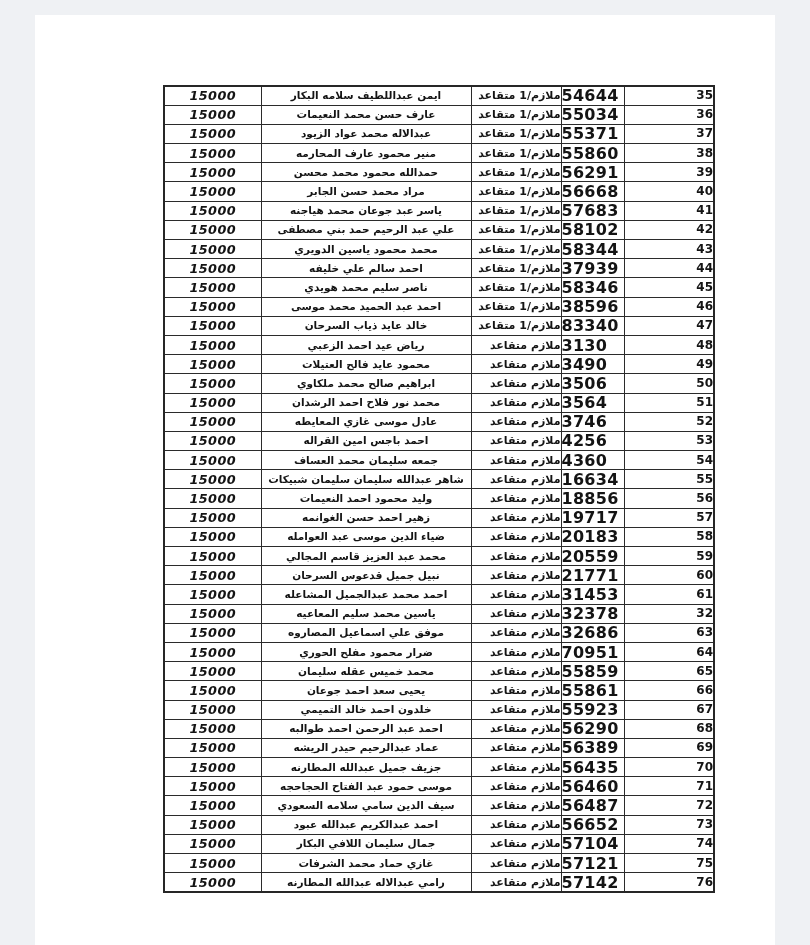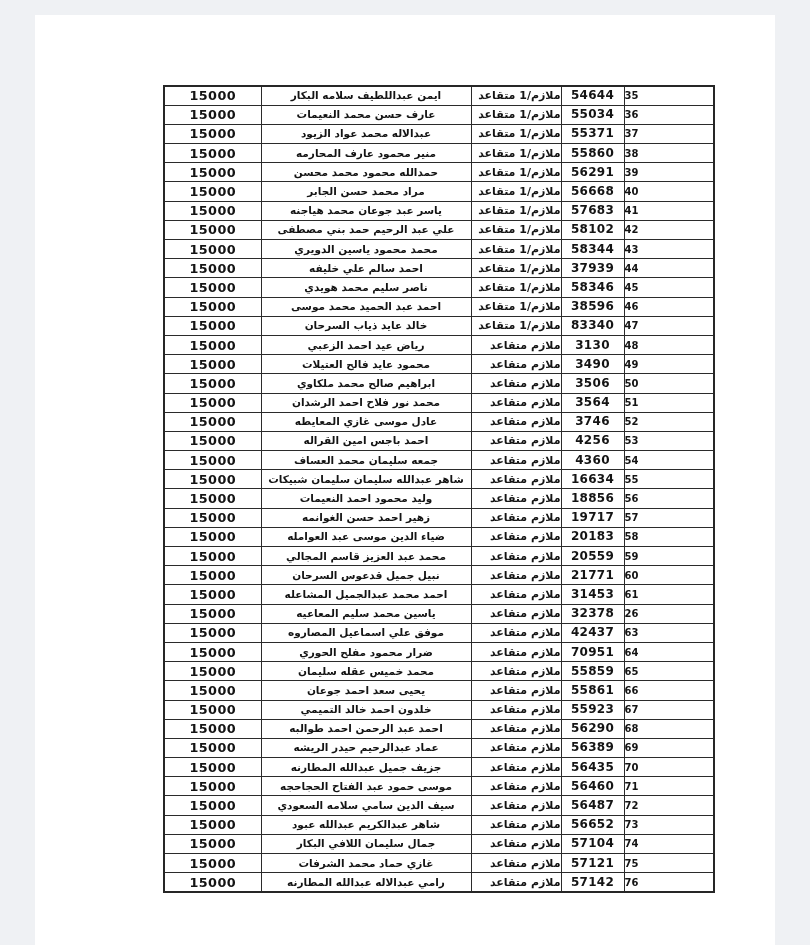--- a/index.html
+++ b/index.html
@@ -16,25 +16,25 @@
     border:2px solid #262626;
   }
   table.roster td{
     border:1px solid #2b2b2b;
     height:19.2px;box-sizing:border-box;
     padding:0;margin:0;
     font-weight:bold;color:#141414;
     white-space:nowrap;overflow:hidden;
     line-height:17px;vertical-align:middle;
   }
-  td.c-no{text-align:left;font-size:10px;}
-  td.c-id{text-align:center;padding-right:8px;font-size:12px;letter-spacing:.3px;}
+  td.c-no{text-align:right;font-size:12px;}
+  td.c-id{text-align:left;padding-right:8px;font-size:16px;letter-spacing:.3px;}
   td.c-rank{text-align:right;padding-right:3px;padding-left:2px;font-size:11px;}
   td.c-name{text-align:center;padding-right:3px;padding-left:2px;font-size:10.5px;}
-  td.c-amt{text-align:center;font-size:12.8px;letter-spacing:.4px;}
+  td.c-amt{text-align:center;font-size:12.8px;letter-spacing:.4px;font-style:italic;}
 </style>
 </head>
 <body>
 
 <div class="viewport" style="background: rgb(239, 241, 244);">
   <div class="paper" style="background: rgb(255, 255, 255);">
     <table class="roster" dir="rtl">
       <colgroup>
         <col style="width:90px">
         <col style="width:63px">
@@ -226,29 +226,29 @@
     <td class="c-amt">15000</td>
   </tr>
           <tr>
     <td class="c-no">61</td>
     <td class="c-id">31453</td>
     <td class="c-rank">ملازم متقاعد</td>
     <td class="c-name">احمد محمد عبدالجميل المشاعله</td>
     <td class="c-amt">15000</td>
   </tr>
           <tr>
-    <td class="c-no">26</td>
+    <td class="c-no">32</td>
     <td class="c-id">32378</td>
     <td class="c-rank">ملازم متقاعد</td>
     <td class="c-name">ياسين محمد سليم المعاعيه</td>
     <td class="c-amt">15000</td>
   </tr>
           <tr>
     <td class="c-no">63</td>
-    <td class="c-id">42437</td>
+    <td class="c-id">32686</td>
     <td class="c-rank">ملازم متقاعد</td>
     <td class="c-name">موفق علي اسماعيل المصاروه</td>
     <td class="c-amt">15000</td>
   </tr>
           <tr>
     <td class="c-no">64</td>
     <td class="c-id">70951</td>
     <td class="c-rank">ملازم متقاعد</td>
     <td class="c-name">ضرار محمود مفلح الحوري</td>
     <td class="c-amt">15000</td>
@@ -306,21 +306,21 @@
     <td class="c-no">72</td>
     <td class="c-id">56487</td>
     <td class="c-rank">ملازم متقاعد</td>
     <td class="c-name">سيف الدين سامي سلامه السعودي</td>
     <td class="c-amt">15000</td>
   </tr>
           <tr>
     <td class="c-no">73</td>
     <td class="c-id">56652</td>
     <td class="c-rank">ملازم متقاعد</td>
-    <td class="c-name">شاهر عبدالكريم عبدالله عبود</td>
+    <td class="c-name">احمد عبدالكريم عبدالله عبود</td>
     <td class="c-amt">15000</td>
   </tr>
           <tr>
     <td class="c-no">74</td>
     <td class="c-id">57104</td>
     <td class="c-rank">ملازم متقاعد</td>
     <td class="c-name">جمال سليمان اللافي البكار</td>
     <td class="c-amt">15000</td>
   </tr>
           <tr>

